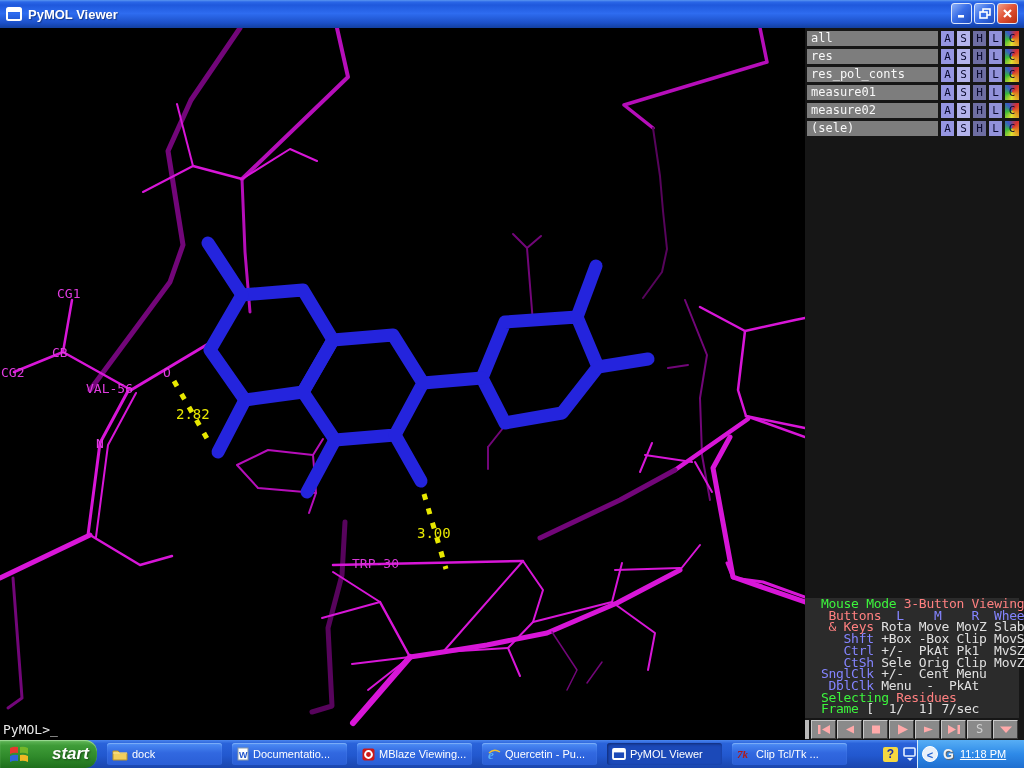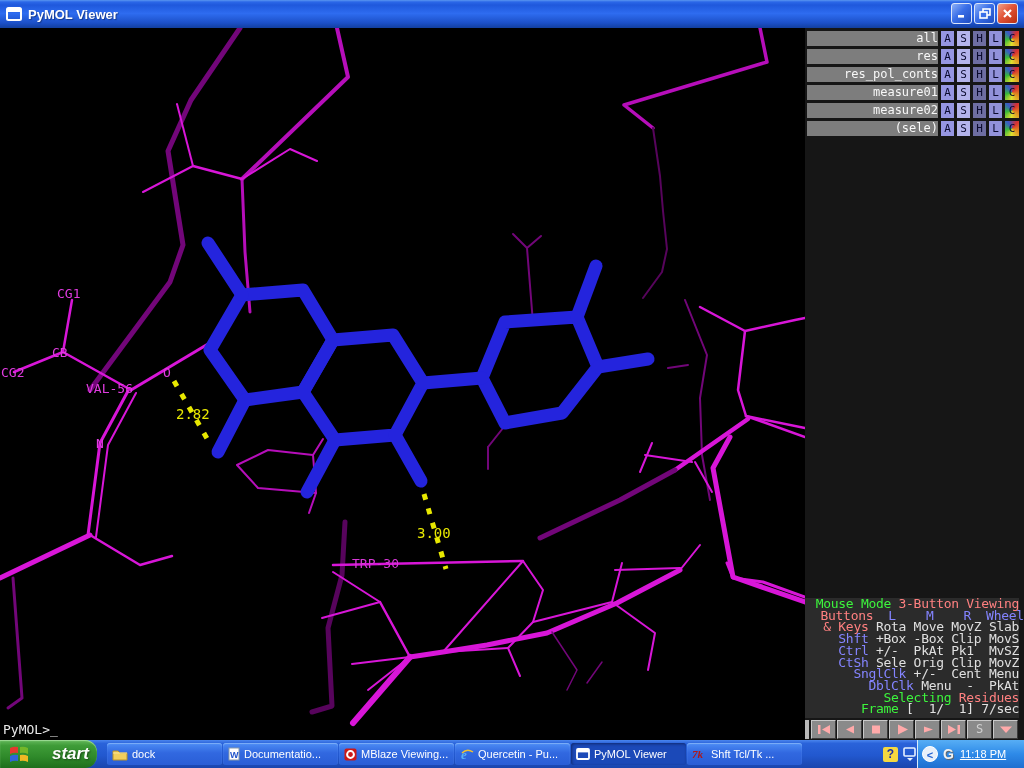--- a/index.html
+++ b/index.html
@@ -20,50 +20,50 @@
 
   
   .viewport{position:absolute;left:0;top:28px;width:805px;height:712px;background:#000;}
   .sidebar{position:absolute;left:805px;top:28px;width:219px;height:712px;background:#161616;}
 
   
   #object-rows{padding-top:3px;}
   .obj-row{display:flex;height:15px;margin:0 0 3px 2px;}
   .obj-name{width:131px;background:#7d7d7d;color:#f8f8f8;
     font-family:"DejaVu Sans Mono",monospace;font-size:12px;line-height:15px;
-    padding-left:4px;box-sizing:border-box;margin-right:3px;text-align:right;}
+    padding-left:4px;box-sizing:border-box;margin-right:3px;}
   .ab{width:13px;height:15px;margin-right:3px;text-align:center;
     font-family:"DejaVu Sans Mono",monospace;font-size:11px;line-height:15px;color:#0a0a2e;}
   .ab-a{background:#9696e2;} .ab-s{background:#b4b4ec;} .ab-h{background:#6e6ea2;} .ab-l{background:#9292da;}
   .ab-c{width:14px;background:conic-gradient(from 40deg,#d83030,#e08820,#e0e030,#38b838,#3858c8,#d83030);}
 
   
   .mouse-panel{position:absolute;left:0;top:570px;width:214px;height:120px;
     background:#2b2b2b;font-family:"DejaVu Sans Mono",monospace;font-size:13px;
-    line-height:11.7px;letter-spacing:-0.3px;white-space:pre;padding-left:8px;box-sizing:border-box;text-align:right;}
+    line-height:11.7px;letter-spacing:-0.3px;white-space:pre;padding-left:16px;box-sizing:border-box;}
   .mp-g{color:#3cf53c;} .mp-r{color:#ff8080;} .mp-b{color:#8484ff;} .mp-w{color:#e0e0e0;}
 
   
   .playback{position:absolute;left:0;top:691px;width:219px;height:20px;display:flex;align-items:center;}
   .pb-sliver{width:4px;height:19px;background:#b9b9b9;margin-right:2px;}
   .pbtn{width:25px;height:19px;background:#8a8a8a;margin-right:1px;box-sizing:border-box;
     border-top:1px solid #c8c8c8;border-left:1px solid #c8c8c8;
     border-bottom:1px solid #3a3a3a;border-right:1px solid #3a3a3a;
     display:flex;align-items:center;justify-content:center;
     color:#d0d0d0;font-family:"DejaVu Sans Mono",monospace;font-size:12px;}
 
   
   .taskbar{position:absolute;left:0;top:740px;width:1024px;height:28px;
     background:linear-gradient(180deg,#4a86ee 0%,#2a63da 12%,#2258cf 55%,#1a45ad 100%);}
   .start-btn{position:absolute;left:0;top:0;width:97px;height:28px;
     background:linear-gradient(180deg,#64b95c 0%,#3f9c38 20%,#2f8a2a 60%,#1e6f1c 100%);
     border-radius:0 12px 12px 0;display:flex;align-items:center;box-shadow:inset 0 1px 1px #9fdc96;}
   .start-label{color:#fff;font-size:17px;font-weight:bold;font-style:italic;
     margin-left:22px;text-shadow:1px 1px 2px #1c4a18;}
-  #taskbar-items{position:absolute;left:107px;top:3px;display:flex;gap:1px;}
+  #taskbar-items{position:absolute;left:107px;top:3px;display:flex;gap:10px;}
   .titem{width:115px;height:22px;border-radius:3px;display:flex;align-items:center;
     background:linear-gradient(180deg,#4d8df5 0%,#3168e0 45%,#2a5ed6 100%);
     box-shadow:inset 0 1px 1px #7fb0f8;color:#fff;font-size:11px;overflow:hidden;white-space:nowrap;}
   .titem.active{background:#1b49b8;box-shadow:inset 1px 1px 3px #102a70;}
   .titem .ticon{margin:0 4px 0 5px;flex:none;display:flex;align-items:center;}
   .tray{position:absolute;right:0;top:0;width:106px;height:28px;
     background:linear-gradient(180deg,#57aef5 0%,#2e8ae8 50%,#1f6fd0 100%);
     border-left:1px solid #d8ecfc;display:flex;align-items:center;}
   .tray-icons{position:absolute;right:108px;top:0;height:28px;display:flex;align-items:center;gap:5px;}
   .q-icon{width:15px;height:15px;background:#f5d840;border-radius:2px;color:#2030a0;
@@ -345,21 +345,21 @@
             </svg>
           </span>
           <span class="tlabel">PyMOL Viewer</span>
         </div>
         <div class="titem">
           <span class="ticon">
             <svg width="15" height="12">
               <text x="0" y="10" font-size="11" font-style="italic" font-weight="bold" font-family="Liberation Serif" fill="#b01818">7k</text>
             </svg>
           </span>
-          <span class="tlabel">Shft Tcl/Tk ...</span>
+          <span class="tlabel">Clip Tcl/Tk ...</span>
         </div>
       </div>
     <div class="tray-icons">
       <span class="q-icon">?</span>
       <span style="display:flex;flex-direction:column;align-items:center;">
         <svg width="13" height="10">
             <rect x="1" y="1" width="11" height="8" rx="1" fill="none" stroke="#e8f2ff" stroke-width="1.6"></rect>
           </svg>
         <svg width="8" height="5">
             <path d="M1 1 L7 1 L4 4 Z" fill="#e8f2ff"></path>

